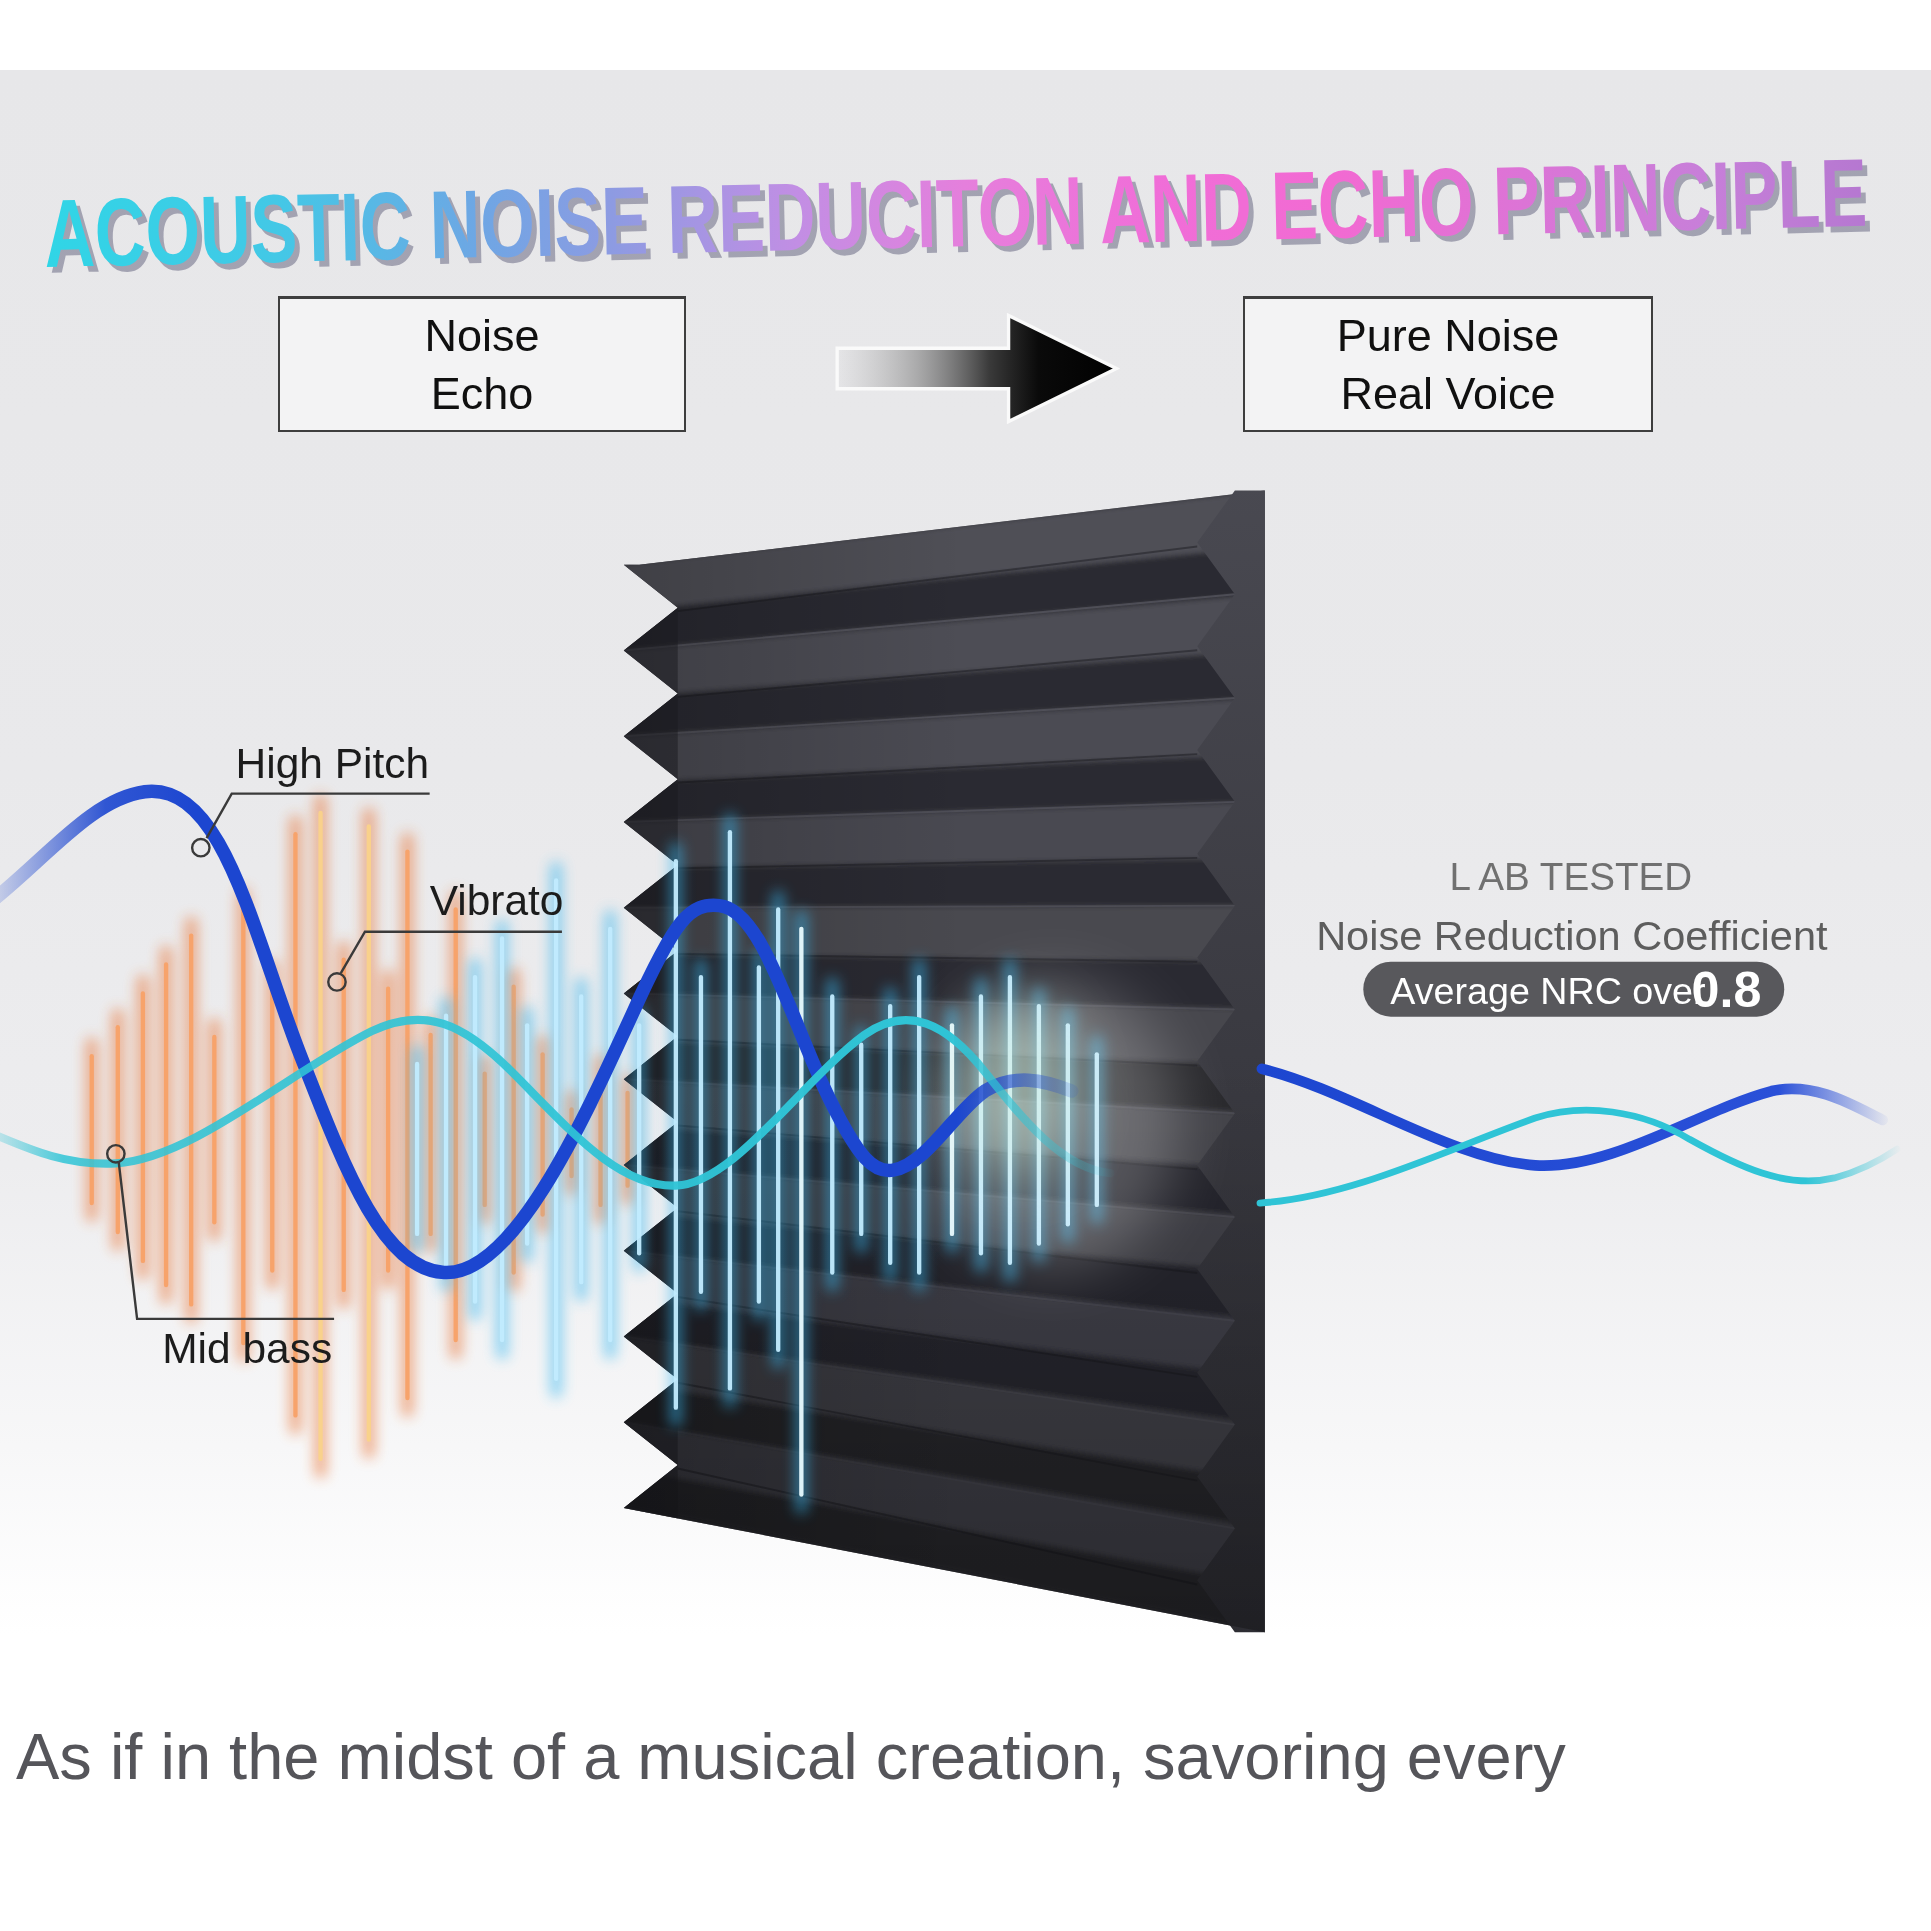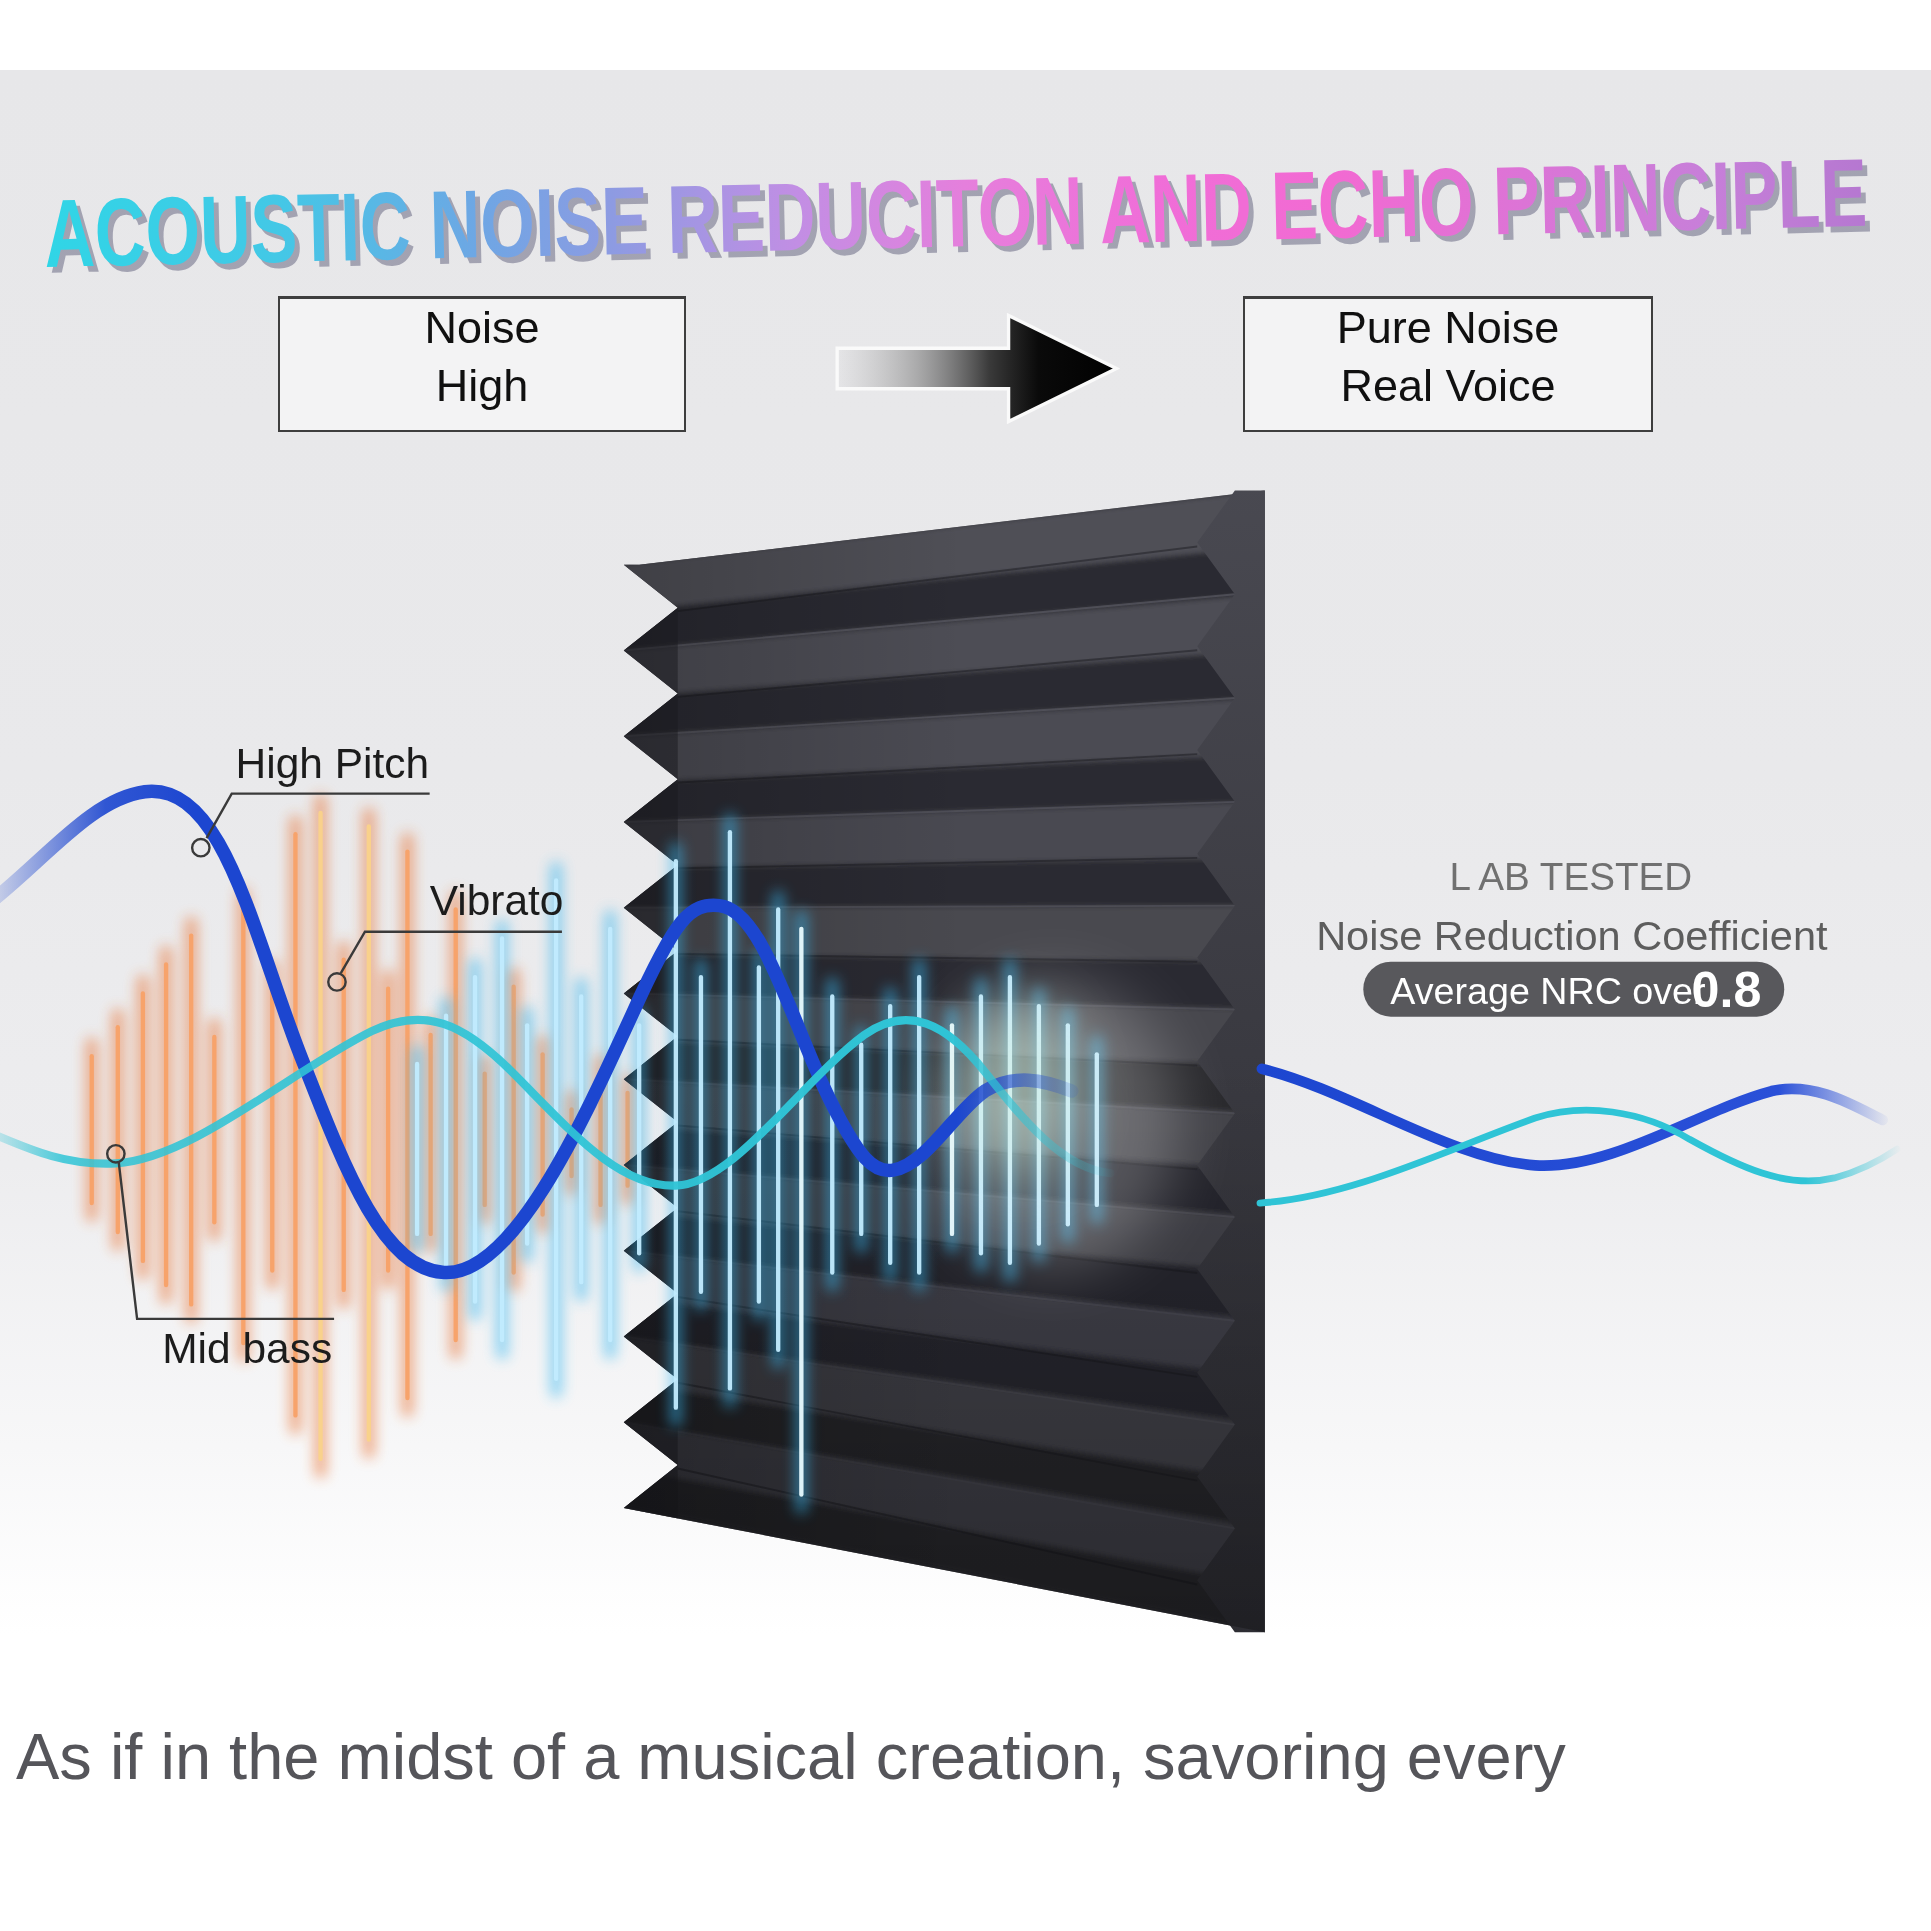--- a/index.html
+++ b/index.html
@@ -13,21 +13,21 @@
     background:linear-gradient(180deg,#e7e7e9 0%,#e9e9eb 45%,#ededef 70%,#f7f7f8 88%,#ffffff 100%);
   }
   .title-wrap{
     position:absolute;left:34px;top:143px;width:1863px;height:164px;
     transform:rotate(-1.3deg);transform-origin:50% 50%;
   }
   svg text{font-family:"Liberation Sans", sans-serif;}
   .flow-box{
     position:absolute;top:296px;height:131px;background:#f3f3f4;
     border:2.9px solid #3e3e3e;border-top-width:3.9px;
-    display:flex;flex-direction:column;align-items:center;
+    display:flex;flex-direction:column;align-items:center;justify-content:center;
     text-align:center;color:#101010;font-size:45px;line-height:58px;
   }
   #box-noise{left:278px;width:404px;}
   #box-pure{left:1243px;width:406px;}
   .caption{
     position:absolute;left:0;top:1707px;width:1931px;text-align:left;
     color:#55555a;font-size:65px;line-height:100px;margin-left:16px;
   }
   .scene{position:absolute;left:0;top:0;}
 </style>
@@ -53,21 +53,21 @@
         <stop offset="1" stop-color="#b276cf"></stop>
       </linearGradient>
     </defs>
     <text x="15" y="113" font-size="100" font-weight="bold" textLength="1890" lengthAdjust="spacingAndGlyphs" fill="rgba(35,35,75,0.35)">ACOUSTIC NOISE REDUCITON AND ECHO PRINCIPLE</text>
     <text x="10" y="107" font-size="100" font-weight="bold" textLength="1890" lengthAdjust="spacingAndGlyphs" fill="url(#titleGrad)">ACOUSTIC NOISE REDUCITON AND ECHO PRINCIPLE</text>
   </svg>
 </div>
 
 <div class="flow-box" id="box-noise">
   <div>Noise</div>
-  <div>High</div>
+  <div>Echo</div>
 </div>
 <div class="flow-box" id="box-pure">
   <div>Pure Noise</div>
   <div>Real Voice</div>
 </div>
 
 <svg class="scene" style="left:830px;top:304px" width="309" height="130" viewBox="0 0 320 135">
   <defs>
     <linearGradient id="arrowGrad" x1="0" y1="0" x2="300" y2="0" gradientUnits="userSpaceOnUse">
       <stop offset="0" stop-color="#aaaaaa" stop-opacity="0"></stop>

